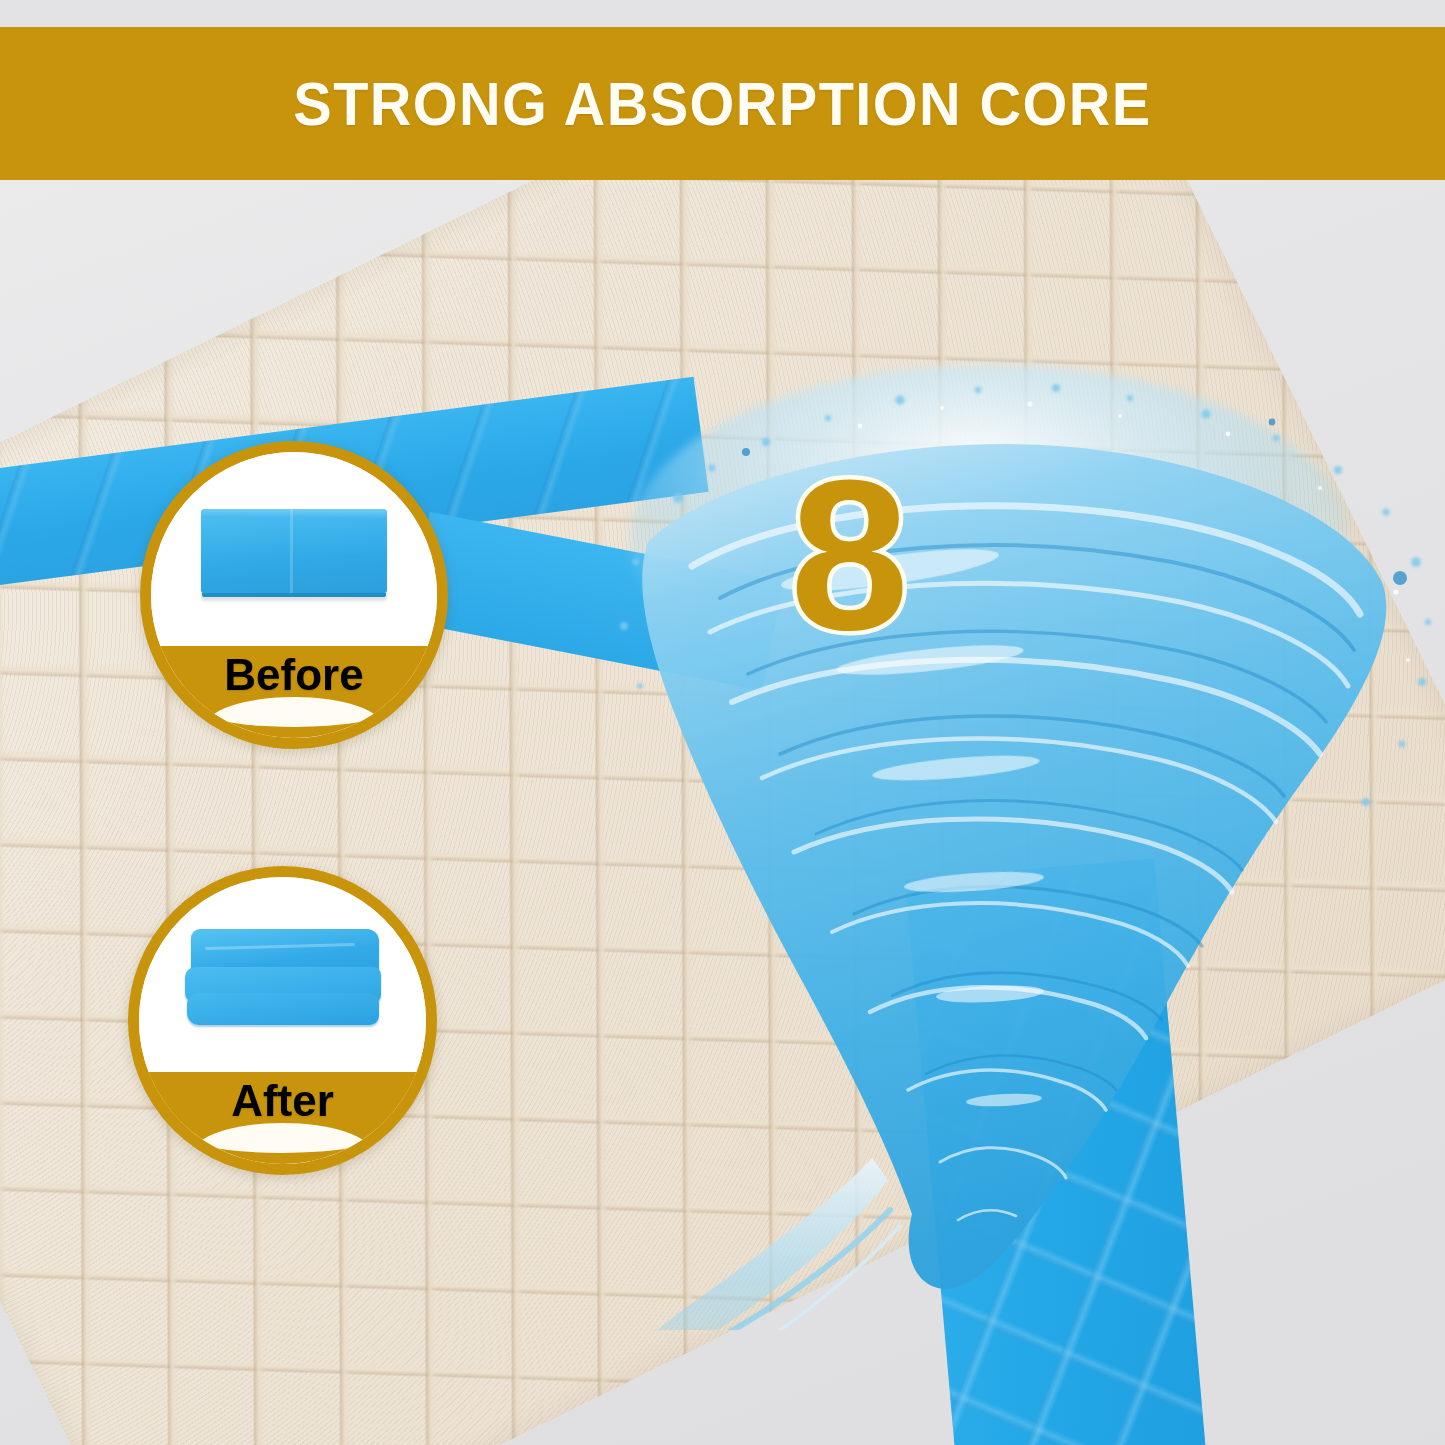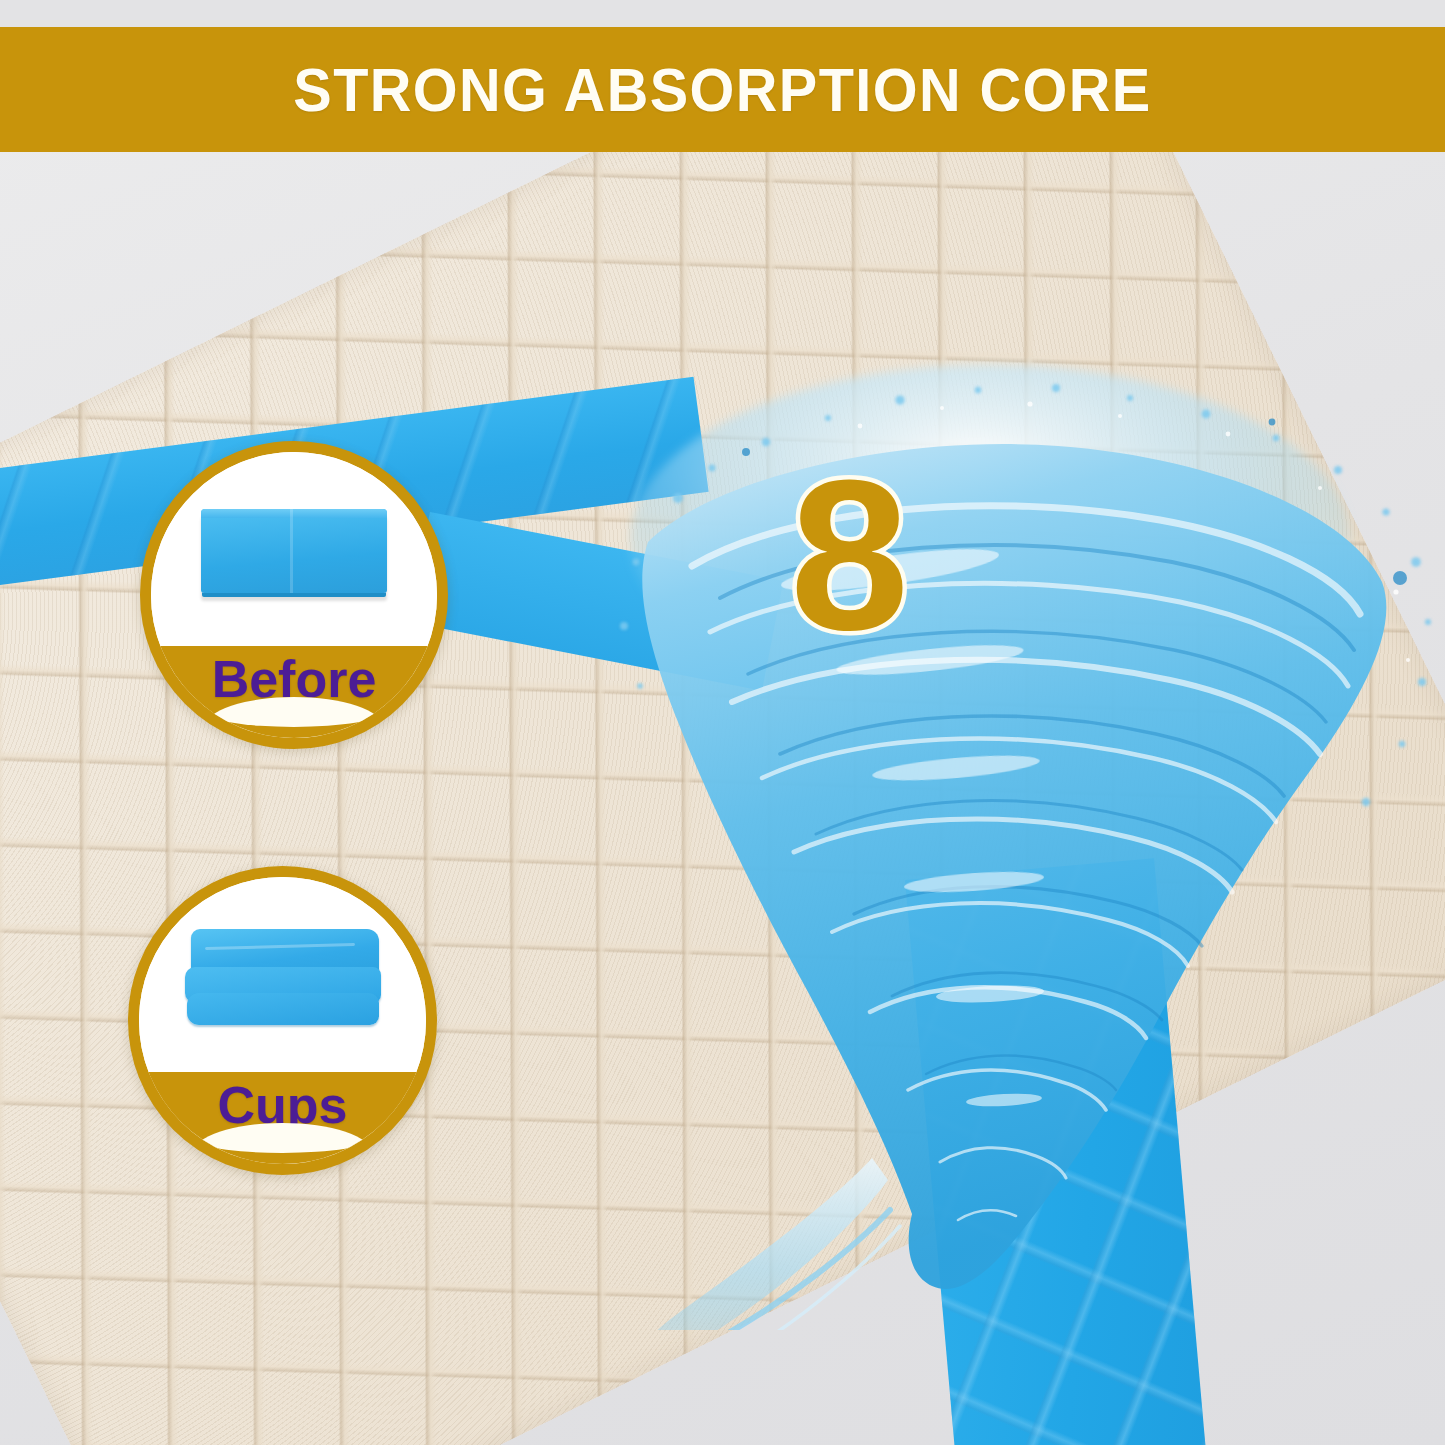--- a/index.html
+++ b/index.html
@@ -16,21 +16,21 @@
     position:absolute; inset:0;
     width:1445px; height:1445px;
     background:
       linear-gradient(160deg,#ececed 0%,#e4e4e6 45%,#dedee1 100%);
     overflow:hidden;
   }
 
   
   #banner {
     position:absolute; left:0; top:27px;
-    width:1445px; height:125px;
+    width:1445px; height:153px;
     background:#c8940b;
     display:flex; align-items:center; justify-content:center;
     z-index:40;
   }
   #banner-title {
     color:#fffdf4;
     font-size:62px;
     font-weight:bold;
     letter-spacing:1.5px;
     transform:scaleX(0.93);
@@ -169,22 +169,22 @@
     display:flex; align-items:center; justify-content:center;
   }
   .badge-foot {
     position:absolute; left:0; right:0; bottom:0;
     height:32%;
     background:#c8940b;
     display:flex; align-items:flex-start; justify-content:center;
     padding-top:6px;
   }
   .badge-label {
-    color:#4c1d95;
-    font-size:52px;
+    color:#000000;
+    font-size:44px;
     font-weight:bold;
     line-height:1.05;
     text-shadow:0 1px 2px rgba(110,78,0,.3);
   }
   .badge-arc {
     position:absolute;
     left:50%; bottom:11px;
     transform:translateX(-50%);
     width:62%; height:30px;
     background:#fffdf3;
@@ -388,21 +388,21 @@
     <div class="badge-photo">
       <div class="pad-folded">
         <div class="pf-layer pf1">
           <div class="pf-crease"></div>
         </div>
         <div class="pf-layer pf2"></div>
         <div class="pf-layer pf3"></div>
       </div>
     </div>
     <div class="badge-foot">
-      <span class="badge-label">Cups</span>
+      <span class="badge-label">After</span>
       <span class="badge-arc"></span>
     </div>
   </div>
 
   <div id="banner">
     <h1 id="banner-title">STRONG ABSORPTION CORE</h1>
   </div>
 
 </div>
 

